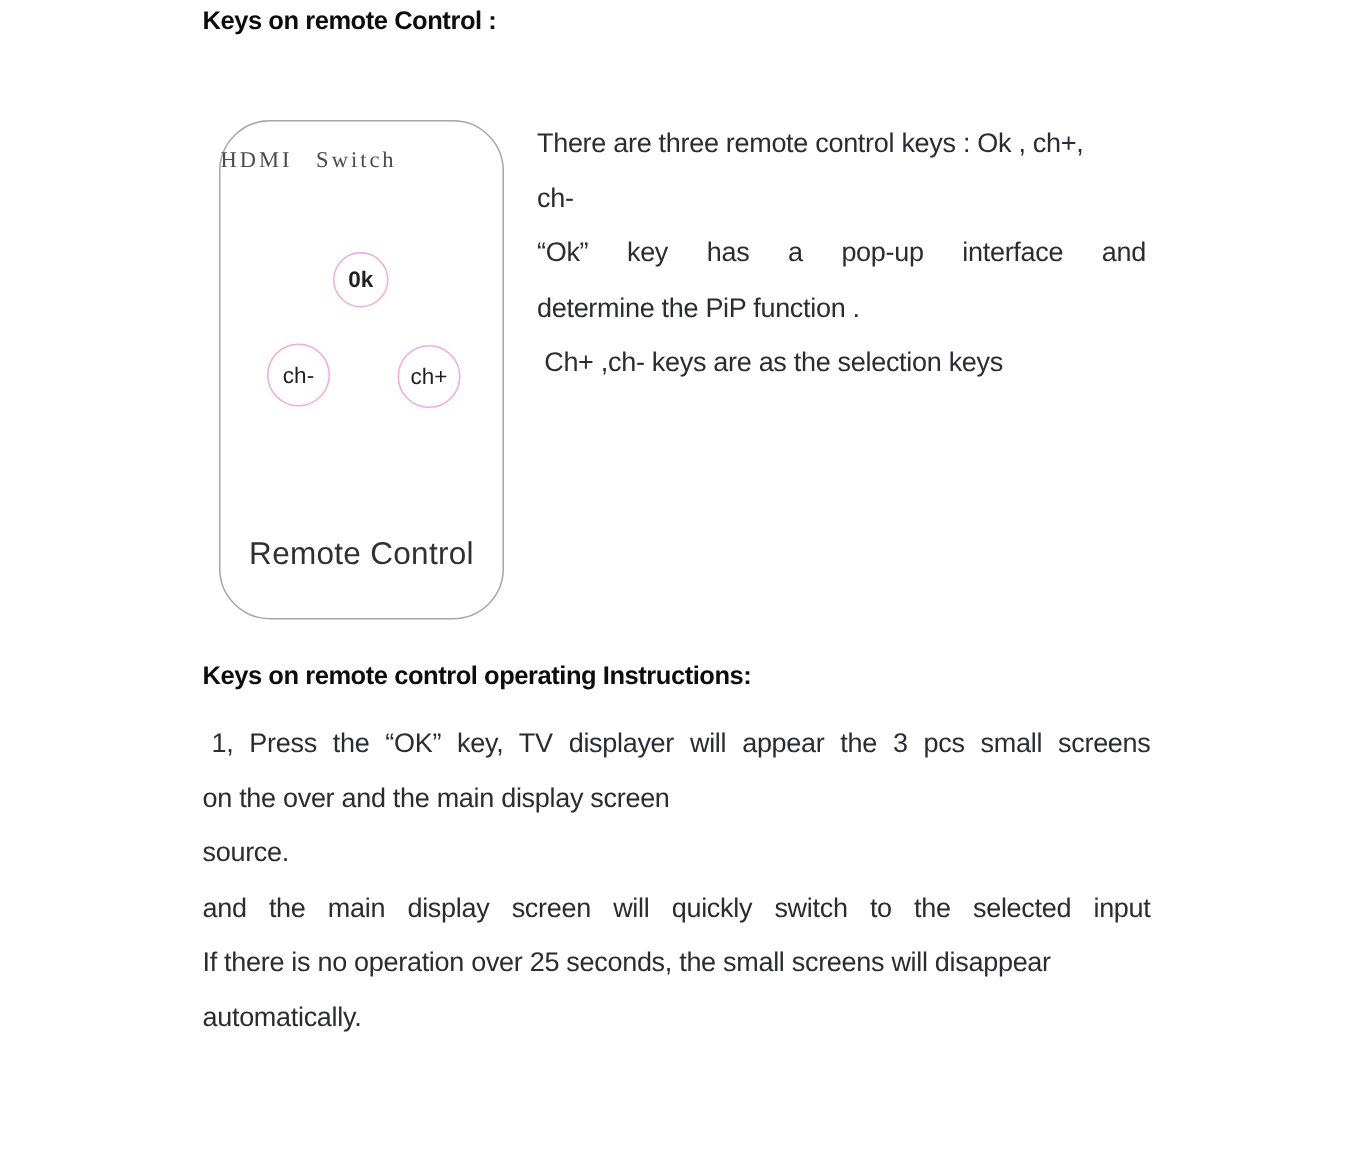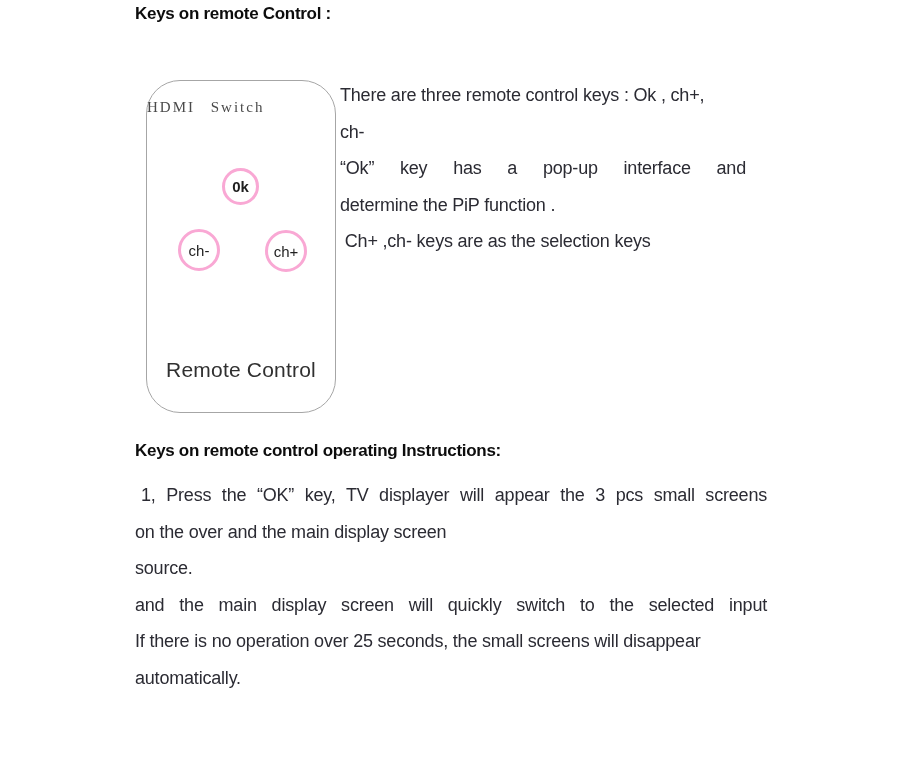--- a/index.html
+++ b/index.html
@@ -44,21 +44,21 @@
     text-align: left;
     font-family: Liberation Serif, serif;
     font-size: 15px;
     letter-spacing: 2px;
     word-spacing: 10px;
     color: #4a4a4a;
     white-space: pre;
   }
   .rc-btn {
     position: absolute;
-    border: 3px solid #f9a8d4;
+    border: 1px solid #f9a8d4;
     border-radius: 50%;
     display: flex;
     align-items: center;
     justify-content: center;
     font-size: 15px;
     color: #1f1f1f;
     background: #ffffff;
   }
   .rc-ok   { width: 37px; height: 37px; left: 75px;  top: 87px;  font-weight: bold; font-size: 15px; }
   .rc-chm  { width: 42px; height: 42px; left: 31px;  top: 148px; }
@@ -83,21 +83,21 @@
     white-space: pre;
   }
   .ln.just {
     white-space: normal;
     text-align: justify;
     text-align-last: justify;
   }
   .ln.indent { padding-left: 6px; }
   .desc {
     position: absolute;
-    left: 340px;
+    left: 358px;
     top: 77px;
     width: 406px;
   }
   .instr {
     position: absolute;
     left: 135px;
     top: 477px;
     width: 632px;
   }
 </style>

